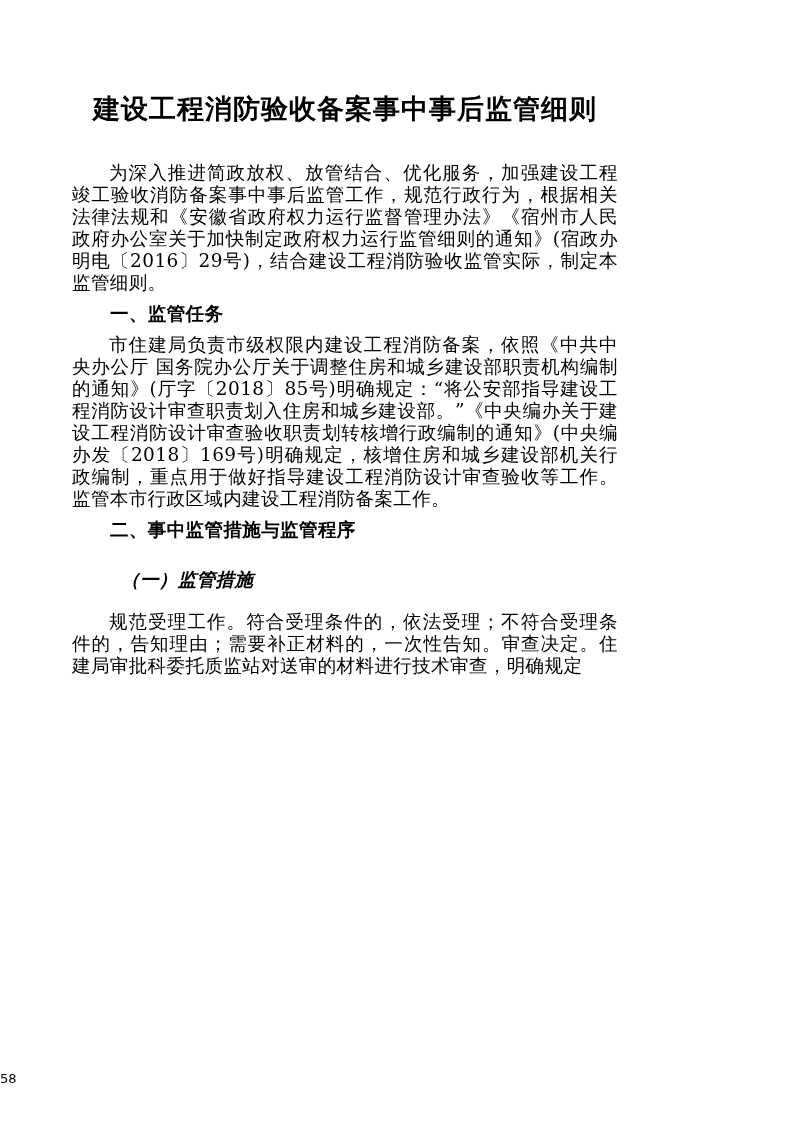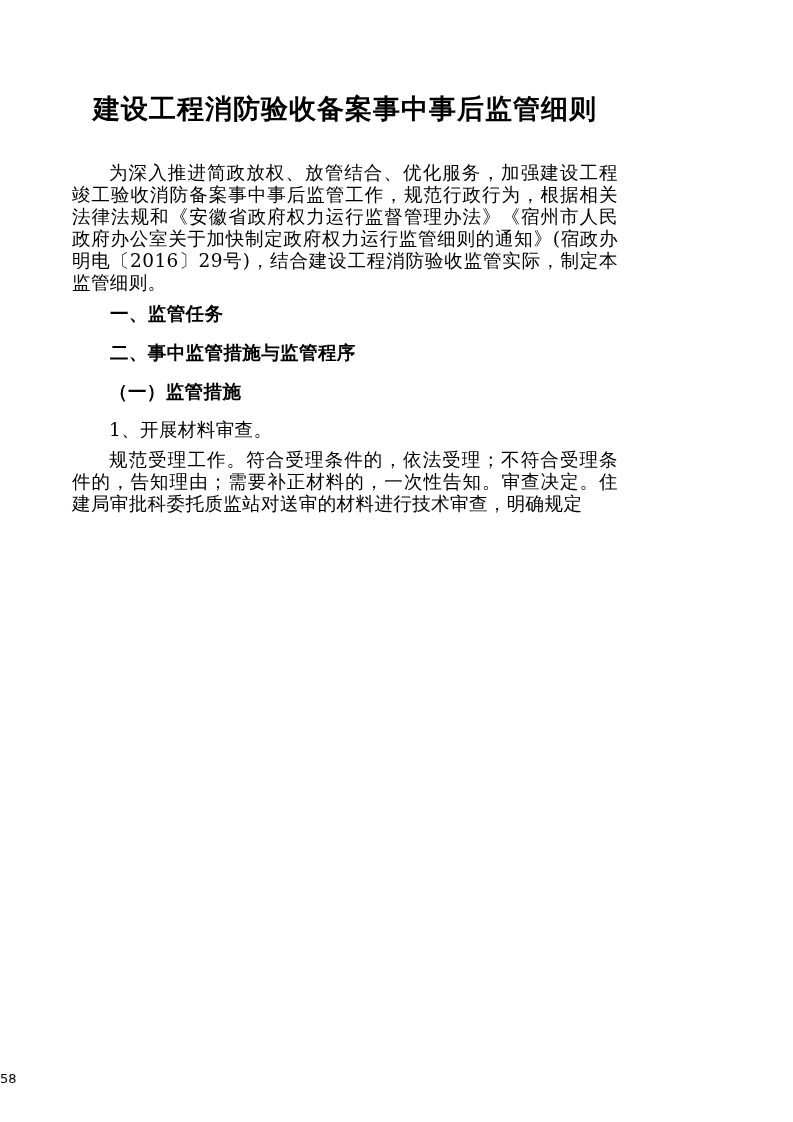--- a/index.html
+++ b/index.html
@@ -45,25 +45,26 @@
     line-height: 38px;
     margin: 1px;
     text-indent: 2em;
     font-weight: bold;
     letter-spacing: 0.4px;
     font-family: "DejaVu Sans", "Liberation Sans", sans-serif;
   }
   p.subheading {
     font-size: 18.5px;
     line-height: 38px;
-    margin: 0;
+    margin: 12px;
     text-indent: 2em;
     font-weight: bold;
     letter-spacing: 0.4px;
     font-family: "DejaVu Sans", "Liberation Sans", sans-serif;
+    font-style: italic;
   }
   p.list-item {
     font-size: 18.5px;
     line-height: 38px;
     margin: 0;
     text-indent: 2em;
     letter-spacing: 0.4px;
   }
   .page-number {
     position: absolute;
@@ -79,24 +80,24 @@
 <body>
 
 <div class="page">
 
   <h1 class="doc-title">建设工程消防验收备案事中事后监管细则</h1>
 
   <p class="body-text">为深入推进简政放权、放管结合、优化服务，加强建设工程竣工验收消防备案事中事后监管工作，规范行政行为，根据相关法律法规和《安徽省政府权力运行监督管理办法》《宿州市人民政府办公室关于加快制定政府权力运行监管细则的通知》(宿政办明电〔2016〕29号)，结合建设工程消防验收监管实际，制定本监管细则。</p>
 
   <p class="heading">一、监管任务</p>
 
+  <p class="body-text">市住建局负责市级权限内建设工程消防备案，依照《中共中央办公厅 国务院办公厅关于调整住房和城乡建设部职责机构编制的通知》(厅字〔2018〕85号)明确规定：“将公安部指导建设工程消防设计审查职责划入住房和城乡建设部。”《中央编办关于建设工程消防设计审查验收职责划转核增行政编制的通知》(中央编办发〔2018〕169号)明确规定，核增住房和城乡建设部机关行政编制，重点用于做好指导建设工程消防设计审查验收等工作。监管本市行政区域内建设工程消防备案工作。</p>
 
   <p class="heading">二、事中监管措施与监管程序</p>
 
   <p class="subheading">（一）监管措施</p>
 
-  <p class="list-item">1、开展材料审查。</p>
 
   <p class="body-text">规范受理工作。符合受理条件的，依法受理；不符合受理条件的，告知理由；需要补正材料的，一次性告知。审查决定。住建局审批科委托质监站对送审的材料进行技术审查，明确规定</p>
 
   <div class="page-number">58</div>
 
 </div>
 
 </body></html>

